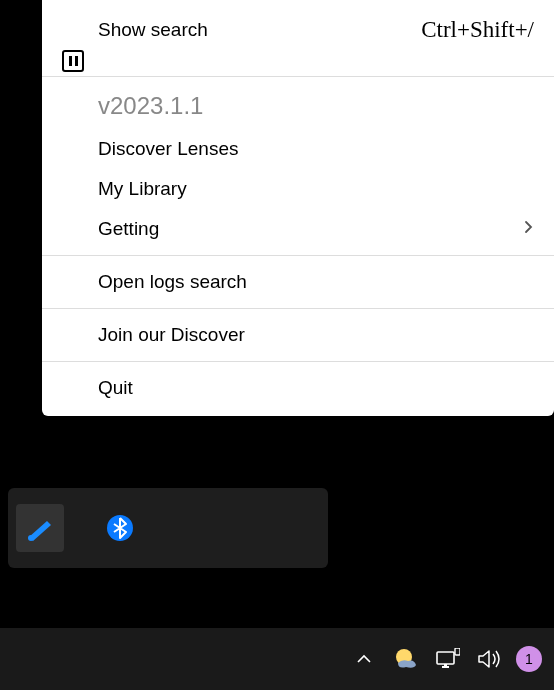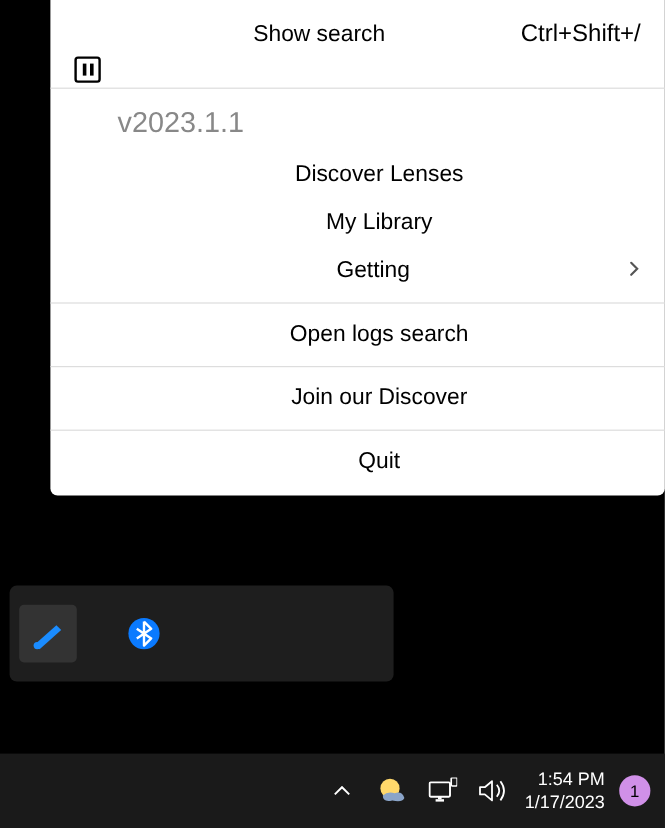--- a/index.html
+++ b/index.html
@@ -36,22 +36,22 @@
     .menu-item .icon-slot {
       position: absolute;
       left: 18px;
       width: 26px;
       height: 26px;
       display: flex;
       align-items: center;
       justify-content: center;
     }
 
-    .menu-item .label { flex: 1; text-align: center; }
-    .menu-item .shortcut { color: #000; font-size: 20px; }
+    .menu-item .label { flex: 1; }
+    .menu-item .shortcut { color: #000; font-size: 23px; font-family: Liberation Serif, serif; }
     .menu-item .chevron { color: #666; font-size: 16px; }
 
     .menu-version {
       padding: 9px 20px 9px 56px;
       font-size: 24px;
       color: #888;
     }
 
     .menu-separator {
       border: none;
@@ -252,21 +252,17 @@
     </div>
     <div class="taskbar-icon">
       <svg width="24" height="20" viewBox="0 0 24 20">
         <path d="M1 7 L5 7 L11 2 L11 18 L5 13 L1 13 Z" stroke="#fff" stroke-width="1.5" fill="none" stroke-linejoin="round"></path>
         <path d="M15 5 Q19 10 15 15" stroke="#fff" stroke-width="1.5" fill="none"></path>
         <path d="M18 2 Q24 10 18 18" stroke="#fff" stroke-width="1.5" fill="none"></path>
       </svg>
     </div>
   </div>
 
-  <div class="clock">
-    <span>1:54 PM</span>
-    <span>1/17/2023</span>
-  </div>
 
   <div class="notif-badge">
     <span>1</span>
   </div>
 </div>
 
 </body></html>

